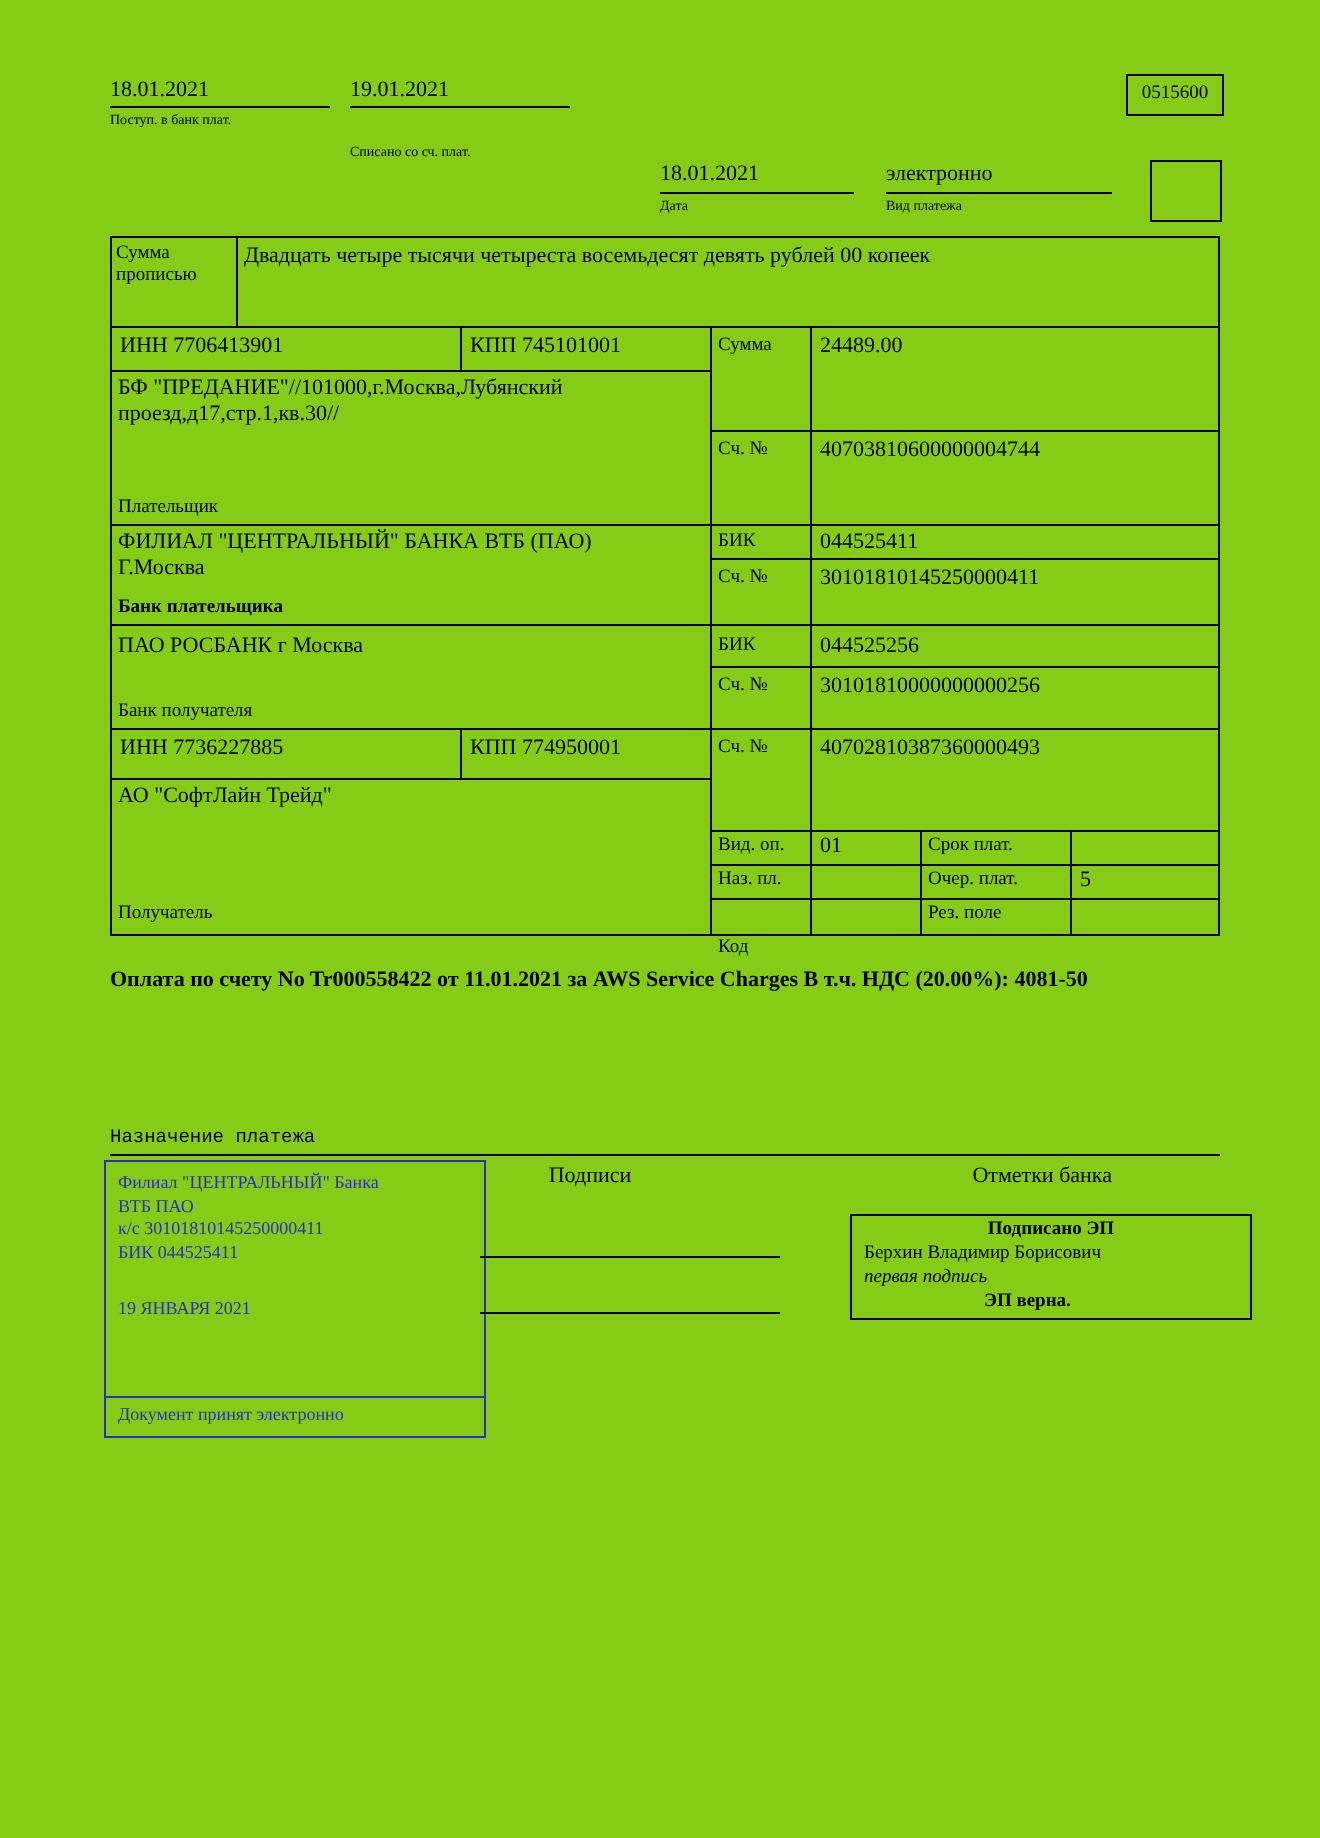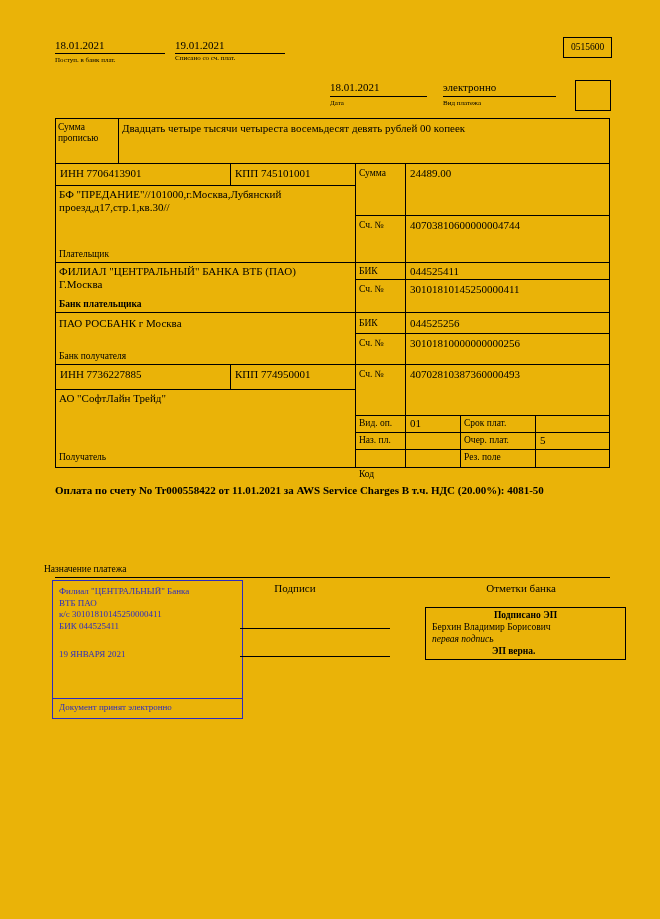--- a/index.html
+++ b/index.html
@@ -1,16 +1,16 @@
 <!DOCTYPE html>
 <html><head>
 <meta charset="utf-8">
 <style>
   html,body{margin:0;padding:0;background:#fff;}
-  .page{position:relative;width:660px;height:919px;background:#eab308;
+  .page{position:relative;width:660px;height:919px;background:#84cc16;
         font-family:"Liberation Serif","DejaVu Serif",serif;font-size:11px;color:#000;overflow:hidden;}
   .abs{position:absolute;line-height:1.15;}
   .hline{position:absolute;height:1px;background:#000;}
   .vline{position:absolute;width:1px;background:#000;}
   .ul{border-bottom:1px solid #000;}
   .tiny{font-size:7px;line-height:1.1;}
   .title{font-size:12.5px;font-weight:bold;letter-spacing:.2px;}
   .sect{font-size:9.5px;}
   .box{position:absolute;border:1px solid #000;}
   .form-code{position:absolute;border:1px solid #000;font-size:9.5px;text-align:center;line-height:18px;}
@@ -25,21 +25,21 @@
   .es-verified{font-weight:bold;margin-left:60px;}
 </style>
 </head>
 <body>
 
 <div class="page">
 
   <div class="abs ul" style="left:55px;top:39px;width:110px;height:14px;">18.01.2021</div>
   <div class="abs tiny" style="left:55px;top:57px;">Поступ. в банк плат.</div>
   <div class="abs ul" style="left:175px;top:39px;width:110px;height:14px;">19.01.2021</div>
-  <div class="abs tiny" style="left:175px;top:55px;font-family:Liberation Serif, serif;">Списано со сч. плат.</div>
+  <div class="abs tiny" style="left:175px;top:73px;font-family:Liberation Serif, serif;">Списано со сч. плат.</div>
   <div class="form-code" style="left:563px;top:37px;width:47px;height:19px;">0515600</div>
 
   <div class="abs ul" style="left:330px;top:81px;width:97px;height:15px;">18.01.2021</div>
   <div class="abs tiny" style="left:330px;top:100px;">Дата</div>
   <div class="abs ul" style="left:443px;top:81px;width:113px;height:15px;">электронно</div>
   <div class="abs tiny" style="left:443px;top:100px;">Вид платежа</div>
   <div class="box" style="left:575px;top:80px;width:34px;height:29px;"></div>
 
   <div class="abs sect" style="left:58px;top:122px;width:56px;">Сумма прописью</div>
   <div class="abs" style="left:122px;top:122px;width:484px;">Двадцать четыре тысячи четыреста восемьдесят девять рублей 00 копеек</div>
@@ -77,21 +77,21 @@
   <div class="abs sect" style="left:359px;top:418px;">Вид. оп.</div>
   <div class="abs" style="left:410px;top:417px;">01</div>
   <div class="abs sect" style="left:464px;top:418px;">Срок плат.</div>
   <div class="abs sect" style="left:359px;top:435px;">Наз. пл.</div>
   <div class="abs sect" style="left:464px;top:435px;">Очер. плат.</div>
   <div class="abs" style="left:540px;top:434px;">5</div>
   <div class="abs sect" style="left:359px;top:469px;">Код</div>
   <div class="abs sect" style="left:464px;top:452px;">Рез. поле</div>
 
   <div class="abs nowrap" style="left:55px;top:484px;">Оплата по счету No Tr000558422 от 11.01.2021 за AWS Service Charges В т.ч. НДС (20.00%): 4081-50</div>
-  <div class="abs sect" style="left:44px;top:564px;">Назначение платежа</div>
+  <div class="abs sect" style="left:55px;top:564px;font-family:Liberation Mono, monospace;">Назначение платежа</div>
   <div class="hline" style="left:55px;top:577px;width:555px;"></div>
 
   <div class="abs center" style="left:240px;top:582px;width:110px;">Подписи</div>
   <div class="abs center" style="left:428px;top:582px;width:128px;text-align:right;">Отметки банка</div>
 
   <div class="stamp" style="left:52px;top:580px;width:177px;height:127px;">
     <div>Филиал "ЦЕНТРАЛЬНЫЙ" Банка</div>
     <div>ВТБ ПАО</div>
     <div>к/с 30101810145250000411</div>
     <div>БИК 044525411</div>

